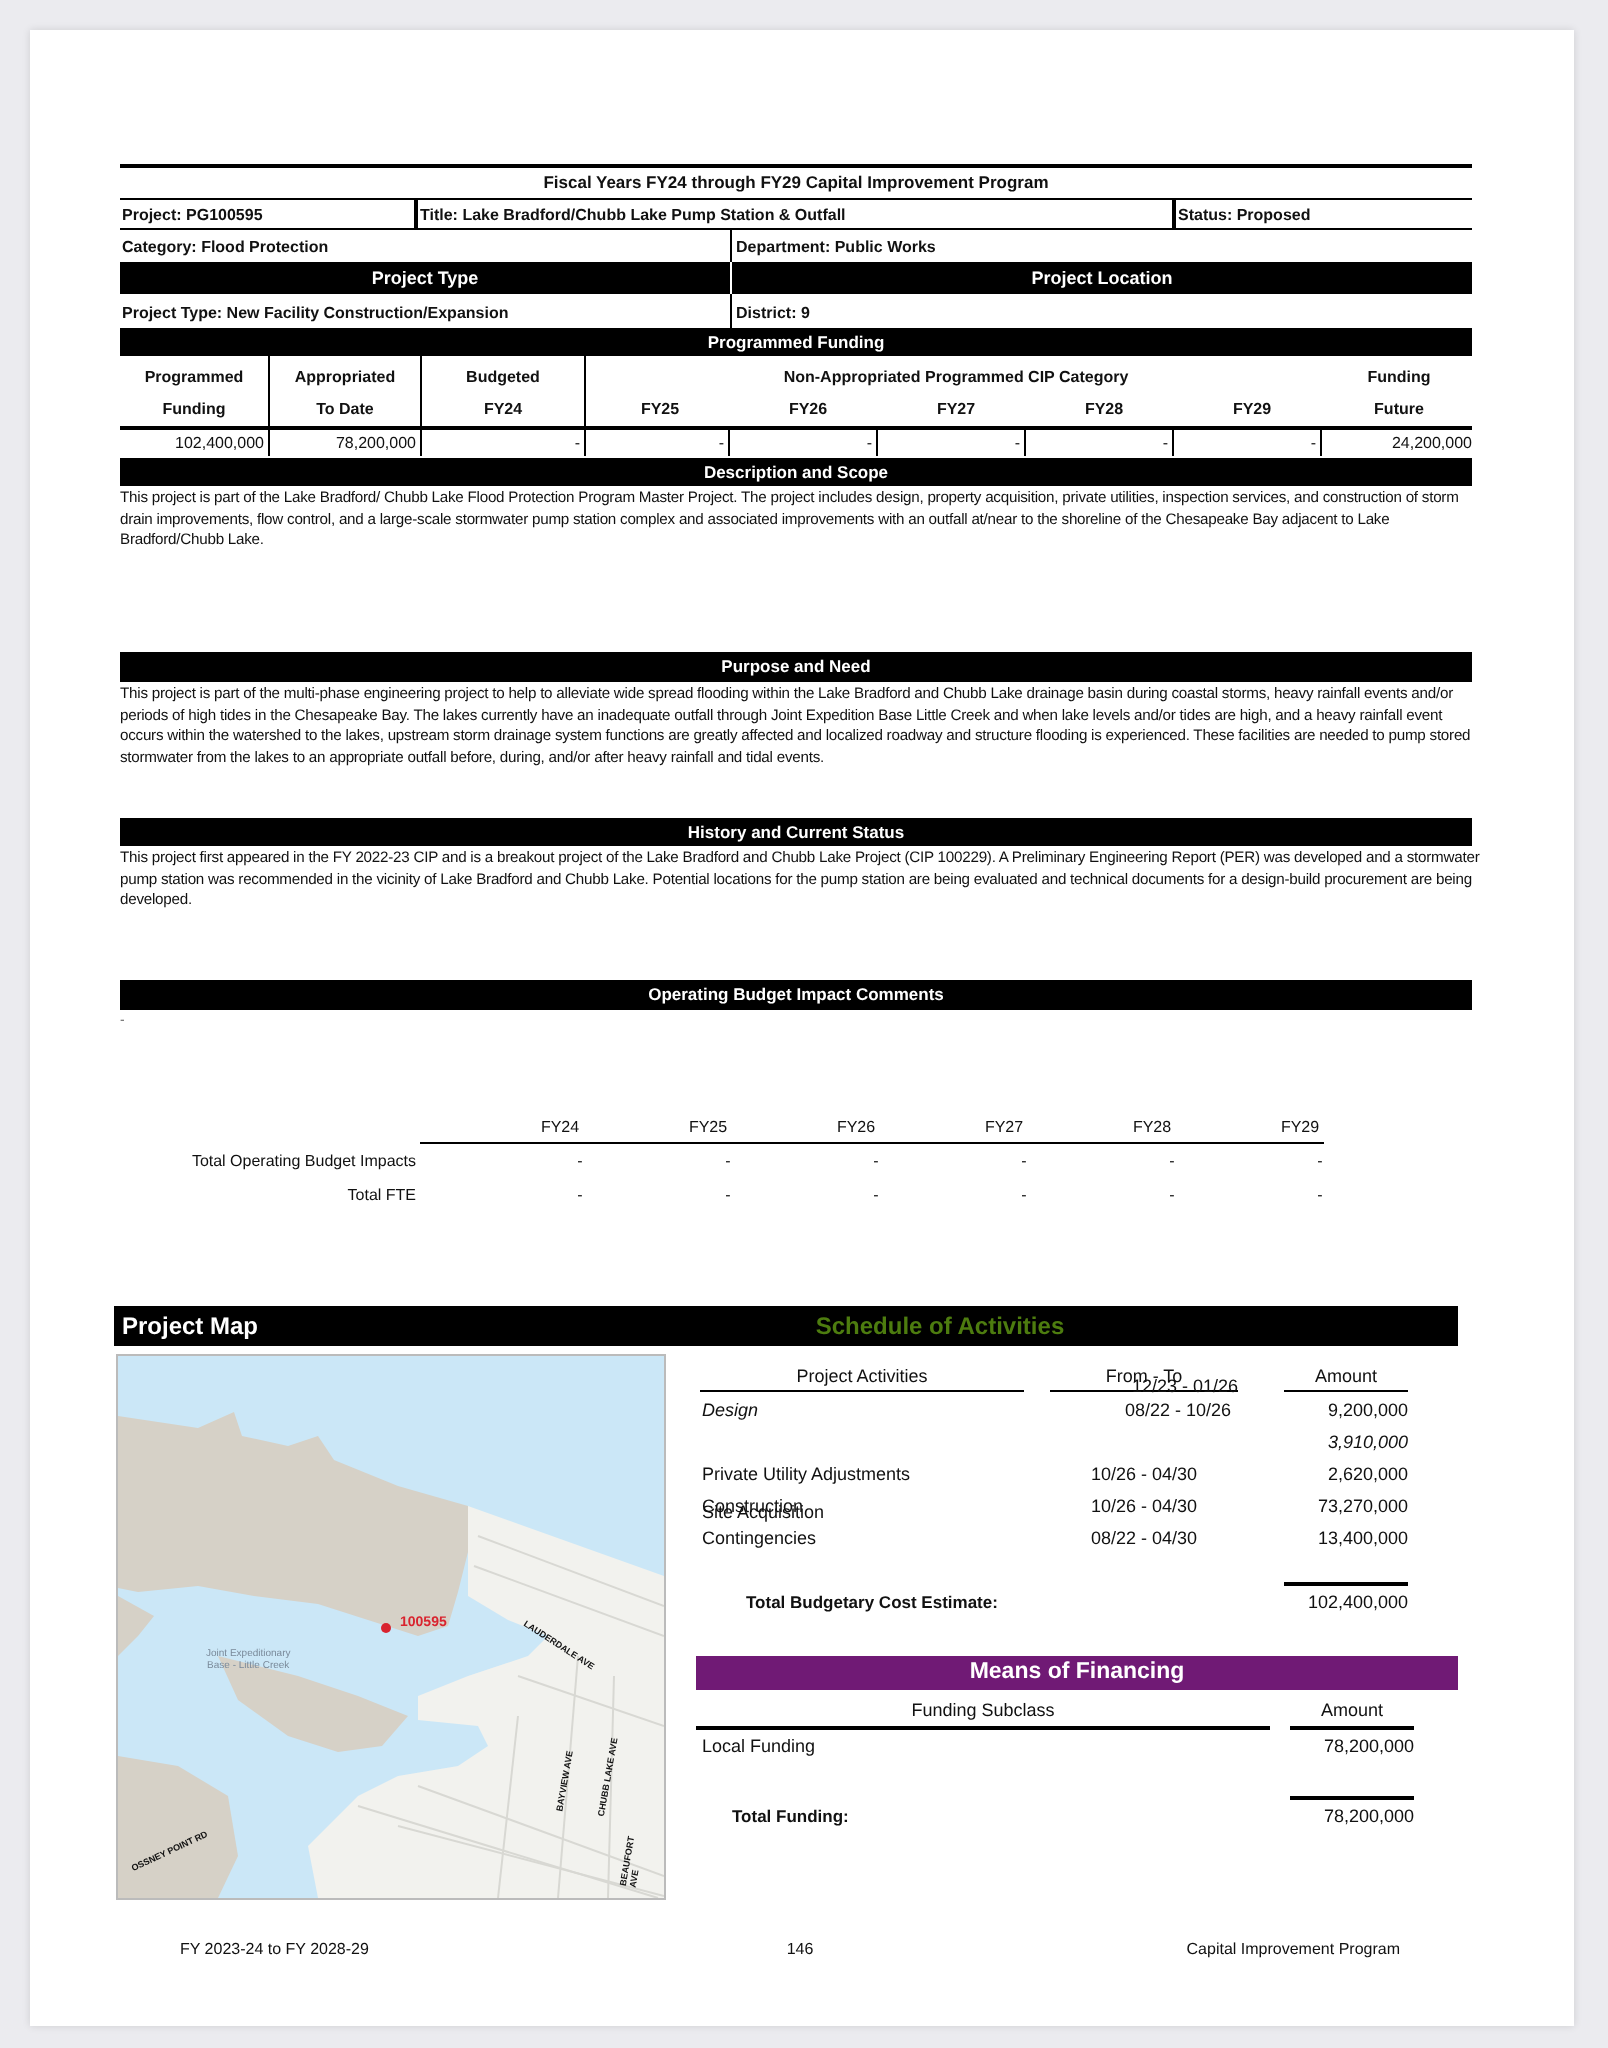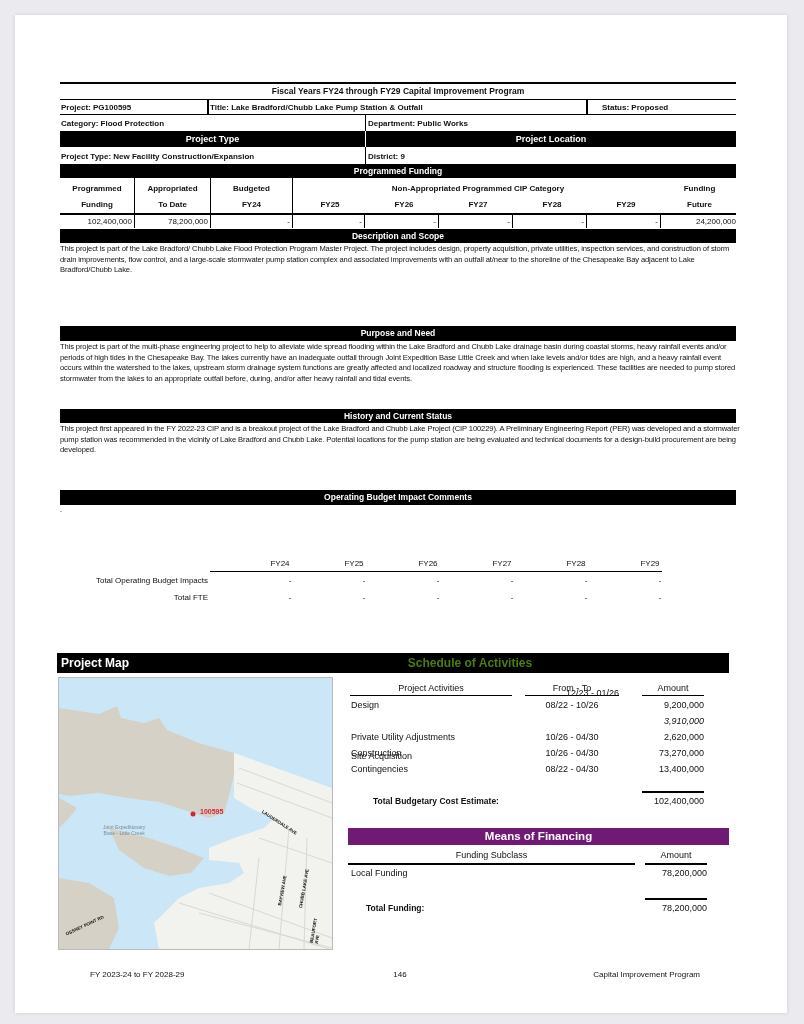--- a/index.html
+++ b/index.html
@@ -27,21 +27,21 @@
 
 <div class="page"></div>
 
 <div class="lineh thick" style="left:60px;top:82px;width:676px;"></div>
 <div class="cell bold c" style="left:60px;top:85px;width:676px;font-size:8.5px;">Fiscal Years FY24 through FY29 Capital Improvement Program</div>
 <div class="lineh" style="left:60px;top:99px;width:676px;"></div>
 <div class="cell bold" style="left:61px;top:101px;width:145px;">Project: PG100595</div>
 <div class="linev" style="left:207px;top:99px;height:15px;border-left-width:2px;"></div>
 <div class="cell bold" style="left:210px;top:101px;width:370px;">Title: Lake Bradford/Chubb Lake Pump Station &amp; Outfall</div>
 <div class="linev" style="left:586px;top:99px;height:15px;border-left-width:2px;"></div>
-<div class="cell bold" style="left:589px;top:101px;width:145px;margin-left:13px;">Status: Proposed</div>
+<div class="cell bold" style="left:589px;top:101px;width:145px;">Status: Proposed</div>
 <div class="lineh" style="left:60px;top:114px;width:676px;"></div>
 <div class="cell bold" style="left:61px;top:117px;width:300px;">Category: Flood Protection</div>
 <div class="linev" style="left:365px;top:114px;height:17px;"></div>
 <div class="cell bold" style="left:368px;top:117px;width:300px;">Department: Public Works</div>
 
 <div class="abs hdr-black" style="left:60px;top:131px;width:305px;height:16px;line-height:16px;font-size:9px;">Project Type</div>
 <div class="abs hdr-black" style="left:366px;top:131px;width:370px;height:16px;line-height:16px;font-size:9px;">Project Location</div>
 <div class="cell bold" style="left:61px;top:150px;width:300px;">Project Type: New Facility Construction/Expansion</div>
 <div class="linev" style="left:365px;top:147px;height:17px;"></div>
 <div class="cell bold" style="left:368px;top:150px;width:300px;">District: 9</div>
@@ -159,22 +159,22 @@
 </div>
 
 <div class="sched c" style="left:350px;top:680px;width:162px;">Project Activities</div>
 <div class="sched c" style="left:525px;top:680px;width:94px;">From - To</div>
 <div class="sched c" style="left:642px;top:680px;width:62px;">Amount</div>
 <div class="lineh" style="left:350px;top:695px;width:162px;"></div>
 <div class="lineh" style="left:525px;top:695px;width:94px;"></div>
 <div class="lineh" style="left:642px;top:695px;width:62px;"></div>
 
 <div>
-  <div class="sched" style="left:351px;top:697px;">Design</div>
-  <div class="sched c" style="left:525px;top:697px;width:94px;">08/22 - 10/26</div>
+  <div class="sched" style="left:351px;top:697px;font-style:italic;">Design</div>
+  <div class="sched c" style="left:542px;top:697px;width:94px;">08/22 - 10/26</div>
   <div class="sched r" style="left:622px;top:697px;width:82px;">9,200,000</div>
 </div>
 <div>
   <div class="sched" style="left:351px;top:748px;">Site Acquisition</div>
   <div class="sched c" style="left:525px;top:685px;width:94px;text-align:right;">12/23 - 01/26</div>
   <div class="sched r" style="left:622px;top:713px;width:82px;font-style:italic;">3,910,000</div>
 </div>
 <div>
   <div class="sched" style="left:351px;top:729px;">Private Utility Adjustments</div>
   <div class="sched c" style="left:525px;top:729px;width:94px;">10/26 - 04/30</div>

